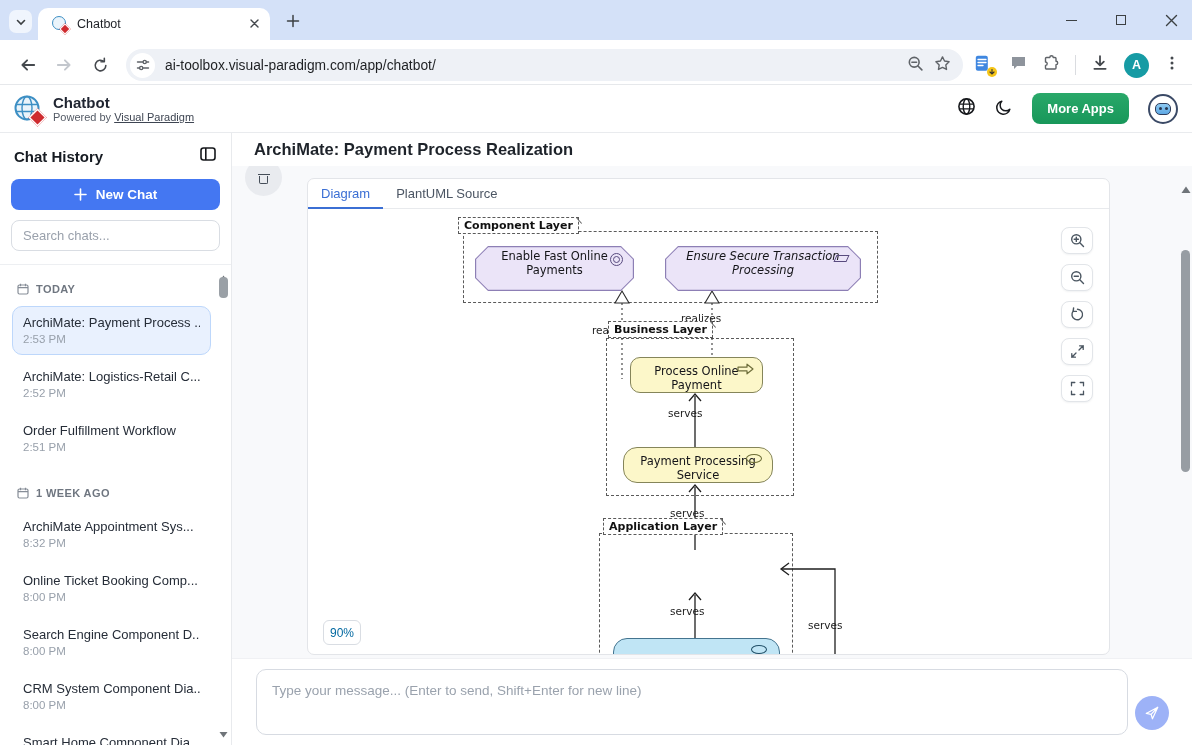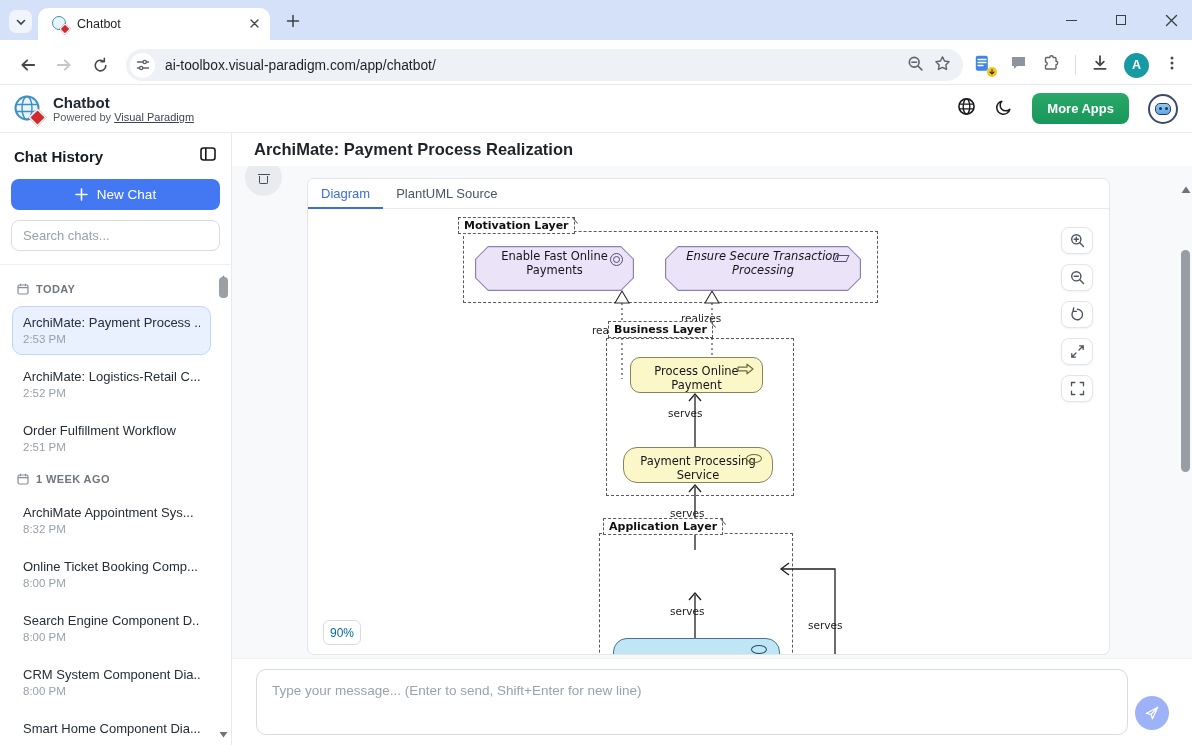--- a/index.html
+++ b/index.html
@@ -42,21 +42,21 @@
   .bot-bubble { width:16px; height:12px; background:linear-gradient(180deg,#8ecaf2,#5ea8e4); border:1.5px solid #2e3d5c; border-radius:5px; position:relative; }
   .bot-bubble:after { content:""; position:absolute; left:2.5px; top:3.5px; width:3px; height:3px; border-radius:50%; background:#27364f; box-shadow:6px 0 0 #27364f; }
 
   
   .body { display:flex; height:612px; }
 
   
   .sidebar { width:232px; background:#fff; border-right:1px solid #e8eaed; display:flex; flex-direction:column; position:relative; }
   .sb-head { display:flex; align-items:center; justify-content:space-between; padding:14px 15px 11px 14px; }
   .sb-title { font-size:15px; font-weight:700; color:#161b22; }
-  .new-chat { margin:3px 11px 10px; height:31px; background:#4477f2; border:none; border-radius:8px; color:#fff; font-size:13.5px; font-weight:400; display:flex; align-items:center; justify-content:center; gap:9px; font-family:inherit; }
+  .new-chat { margin:3px 11px 10px; height:31px; background:#4477f2; border:none; border-radius:8px; color:#fff; font-size:13.5px; font-weight:700; display:flex; align-items:center; justify-content:center; gap:9px; font-family:inherit; }
   .sb-search { margin:0 11px 13px; height:31px; border:1px solid #d9dde3; border-radius:8px; padding:0 11px; font-size:13px; color:#333; outline:none; font-family:inherit; }
   .sb-search::placeholder { color:#9aa1ac; }
   .sb-list { border-top:1px solid #edeff2; flex:1; padding:8px 20px 0 12px; overflow:hidden; }
   .sb-section { display:flex; align-items:center; gap:7px; color:#6f7680; font-size:11px; font-weight:700; letter-spacing:.4px; margin:10px 0 11px 5px; }
   .sb-item { padding:8px 10px 9px; margin-bottom:5px; border-radius:10px; border:1px solid transparent; }
   .sb-item.sel { background:#e9f1fe; border-color:#bdd7fb; }
   .sb-item-title { font-size:13px; font-weight:500; color:#262d38; white-space:nowrap; overflow:hidden; }
   .sb-item-time { font-size:11.5px; color:#98a0ab; margin-top:3px; }
   .sb-up { position:absolute; top:135px; right:3px; }
   .sb-thumb { position:absolute; top:144px; right:3px; width:9px; height:21px; border-radius:4px; background:#9aa0a6; }
@@ -299,21 +299,21 @@
           <div class="sb-item-time">2:53 PM</div>
         </div>
         <div class="sb-item">
           <div class="sb-item-title">ArchiMate: Logistics-Retail C...</div>
           <div class="sb-item-time">2:52 PM</div>
         </div>
         <div class="sb-item">
           <div class="sb-item-title">Order Fulfillment Workflow</div>
           <div class="sb-item-time">2:51 PM</div>
         </div>
-        <div class="sb-section" style="margin-top:10px;">
+        <div class="sb-section" style="margin-top:24px;">
           <svg width="12" height="12" viewBox="0 0 12 12">
               <rect x="1" y="2" width="10" height="9" rx="1.5" stroke="#868d97" stroke-width="1.2" fill="none"></rect>
               <path d="M1 4.6 h10 M3.5 0.8 v2.4 M8.5 0.8 v2.4" stroke="#868d97" stroke-width="1.2"></path>
             </svg>
           <span>1 WEEK AGO</span>
         </div>
         <div class="sb-item">
           <div class="sb-item-title">ArchiMate Appointment Sys...</div>
           <div class="sb-item-time">8:32 PM</div>
         </div>
@@ -380,21 +380,21 @@
               <path d="M481 354 L473 360 L481 366" stroke="#1f1f1f" stroke-width="1.3" fill="none"></path>
             </svg>
 
             <span class="rel-label" style="left:284px;top:115px;">realizes</span>
             <span class="rel-label" style="left:373px;top:103px;">realizes</span>
             <span class="rel-label" style="left:360px;top:198px;">serves</span>
             <span class="rel-label" style="left:362px;top:298px;">serves</span>
             <span class="rel-label" style="left:362px;top:396px;">serves</span>
             <span class="rel-label" style="left:500px;top:410px;">serves</span>
 
-            <span class="grp-label" style="left:150px;top:8px;">Motivation Layer</span>
+            <span class="grp-label" style="left:150px;top:8px;">Component Layer</span>
             <span class="grp-label" style="left:300px;top:112px;">Business Layer</span>
             <span class="grp-label" style="left:295px;top:309px;">Application Layer</span>
 
             <div class="el oct" style="left:167px;top:37px;width:159px;height:45px;padding:0;">
               <div class="oct-in">
                   <span>Enable Fast Online Payments</span>
                 </div>
               <span class="el-icon goal-icon"></span>
             </div>
             <div class="el oct" style="left:357px;top:37px;width:196px;height:45px;padding:0;font-style:italic;">

